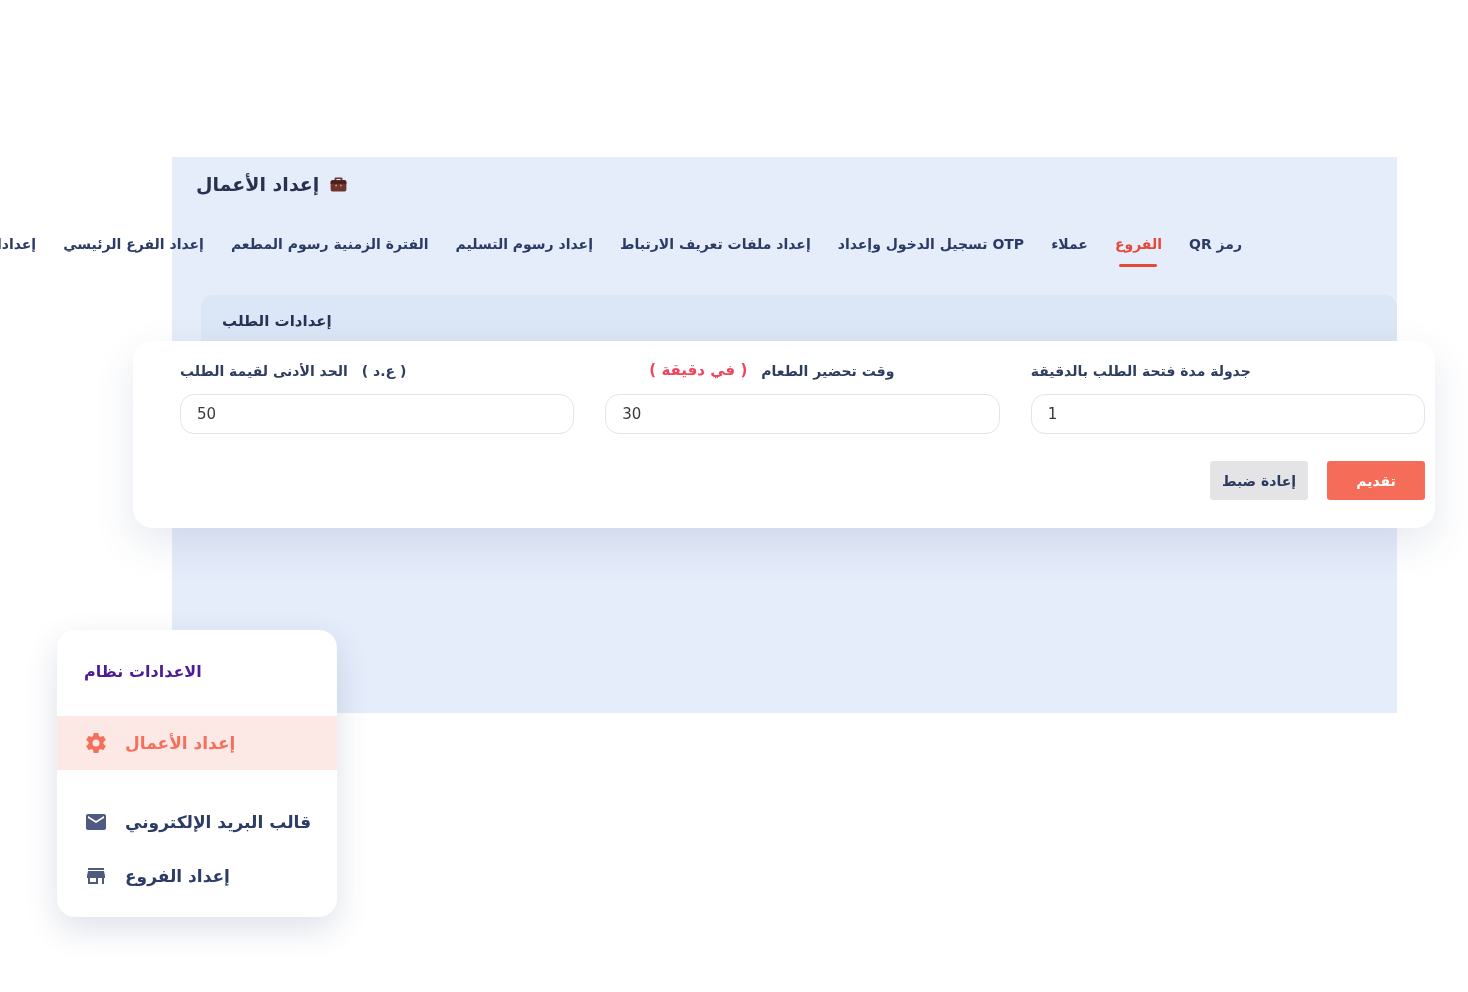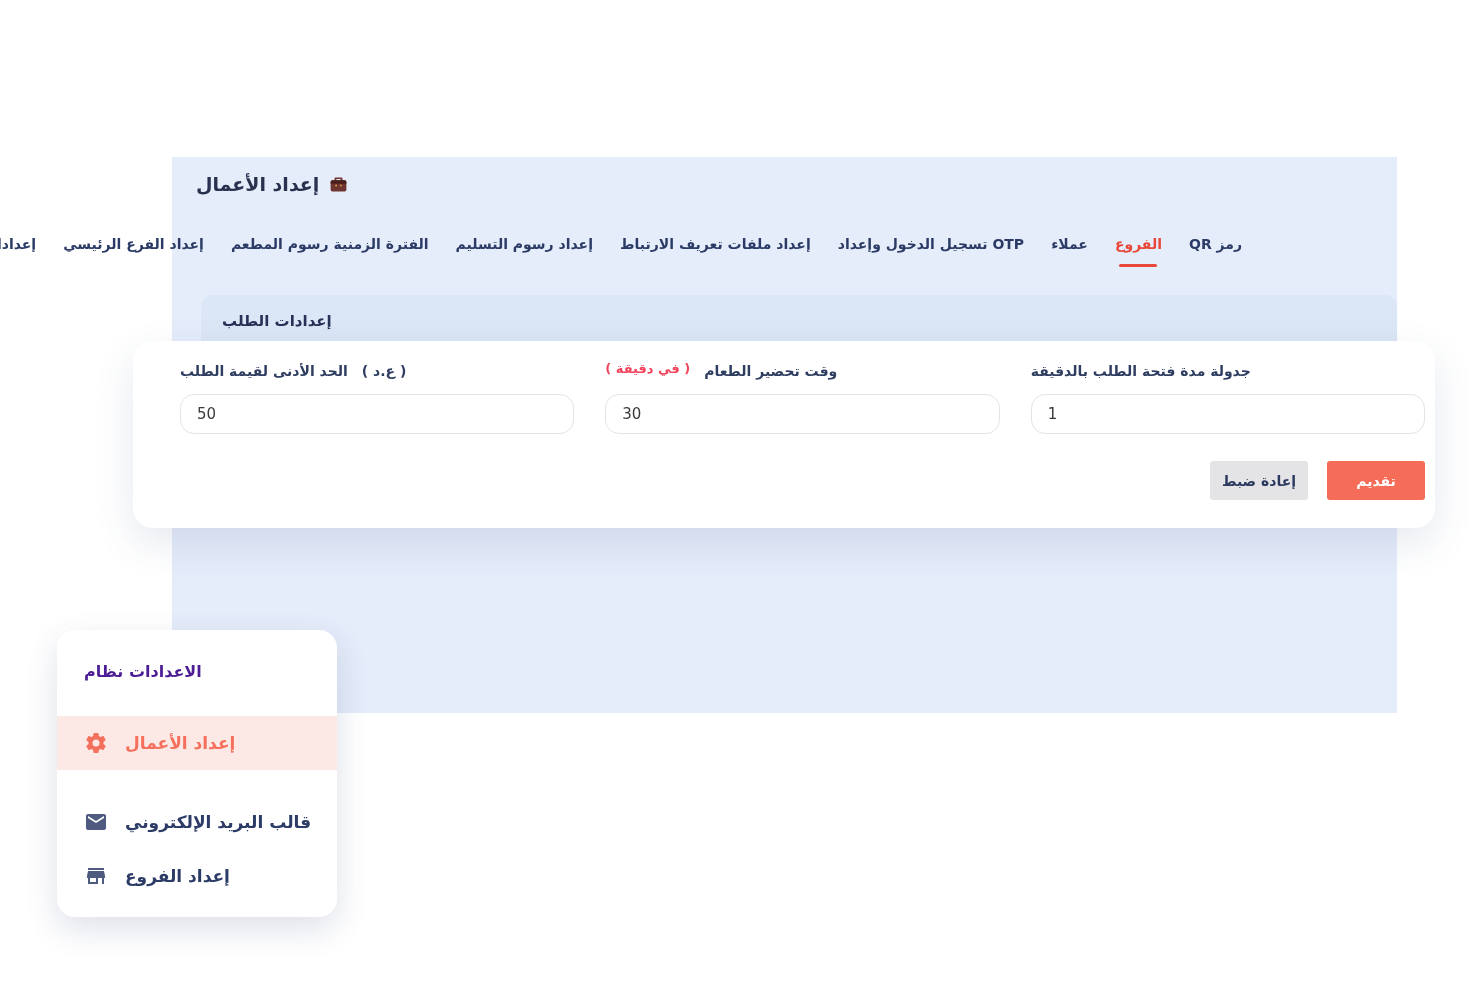--- a/index.html
+++ b/index.html
@@ -31,21 +31,21 @@
   
   .form-card { position:absolute; left:133px; top:341px; width:1302px; height:187px;
           background:#ffffff; border-radius:20px; z-index:3;
           box-shadow:0 15px 40px rgba(50,70,120,0.12); }
   .fields { position:absolute; left:47px; right:10px; top:22px; display:flex; gap:31px; direction:ltr; }
   .field { flex:1; min-width:0; }
   .field-label { display:flex; align-items:flex-start; gap:14px; height:18px;
           font-size:14px; font-weight:bold; color:#2E3D60; }
   .field-label .main { direction:rtl; }
   .field-label .unit { direction:rtl; }
-  .field-label .note { direction:rtl; color:#F1455D; font-size:13px; position:relative; top:-2px; }
+  .field-label .note { direction:rtl; color:#F1455D; font-size:15px; position:relative; top:-2px;margin-left:44px; }
   .field input { margin-top:13px; width:100%; height:40px; border:1px solid #E3E4E8;
           border-radius:14px; background:#fff; padding:0 16px; font-size:15px; color:#3A3A3A;
           direction:ltr; text-align:left; outline:none; font-family:"DejaVu Sans", sans-serif; }
   .actions { position:absolute; top:120px; right:10px; display:flex; gap:19px; }
   .btn { width:98px; height:39px; border:none; border-radius:3px; font-size:14px; font-weight:bold;
           display:flex; align-items:center; justify-content:center; cursor:pointer;
           direction:rtl; font-family:"DejaVu Sans", sans-serif; }
   .btn-reset { background:#E4E3E6; color:#2C3A60; }
   .btn-submit { background:#F56C58; color:#ffffff; }
 

